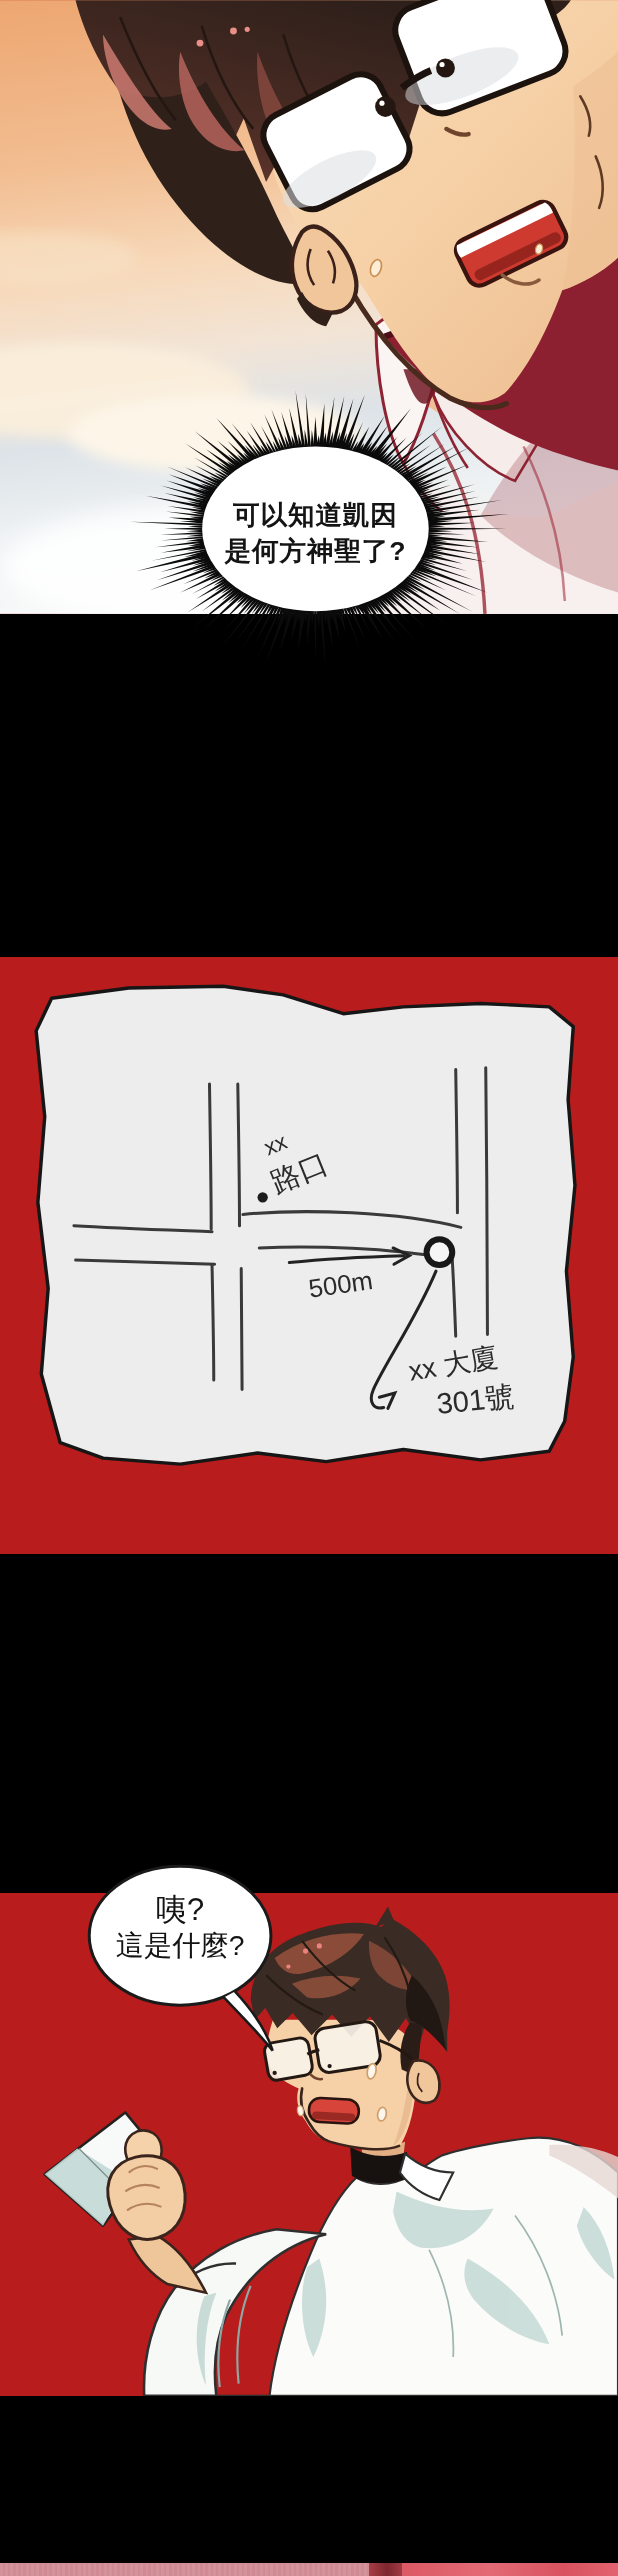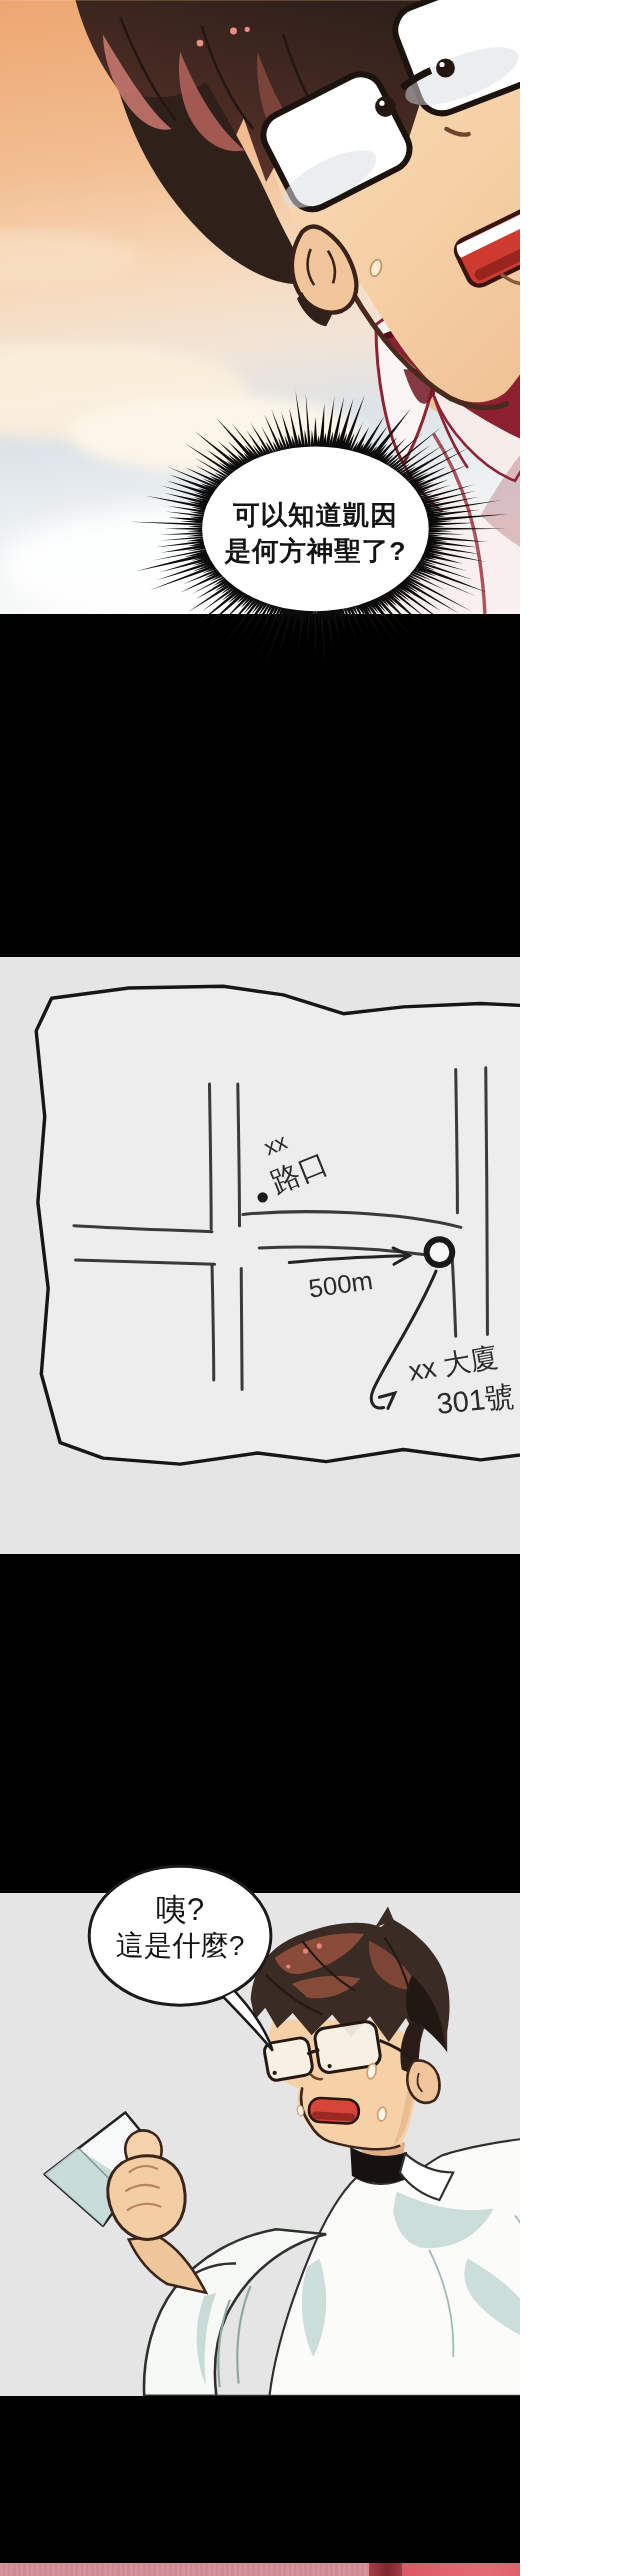--- a/index.html
+++ b/index.html
@@ -1,16 +1,16 @@
 <!DOCTYPE html>
 <html style="font-size:13.7px"><head>
 <meta charset="utf-8">
 <style>
   html,body{margin:0;padding:0;background:#ffffff;}
-  .page{position:relative;width:520px;height:2576px;overflow:hidden;background:#e5e5e5;
+  .page{position:relative;width:618px;height:2576px;overflow:hidden;background:#b91c1c;
         font-family:"Liberation Sans","DejaVu Sans",sans-serif;}
   .abs{position:absolute;}
   .black-gutter{position:absolute;left:0;width:618px;background:#000000;z-index:1;}
   .panel{z-index:1;}
   .overlay{z-index:3;}
   svg text{font-family:"Liberation Sans","DejaVu Sans",sans-serif;}
   .burst-text{font-size:31px;font-weight:600;fill:#141414;letter-spacing:1px;}
   .q-text-1{font-size:36px;font-weight:500;fill:#141414;}
   .q-text-2{font-size:33px;font-weight:500;fill:#141414;}
   .map-hand{fill:#2b2b2b;font-weight:500;}

